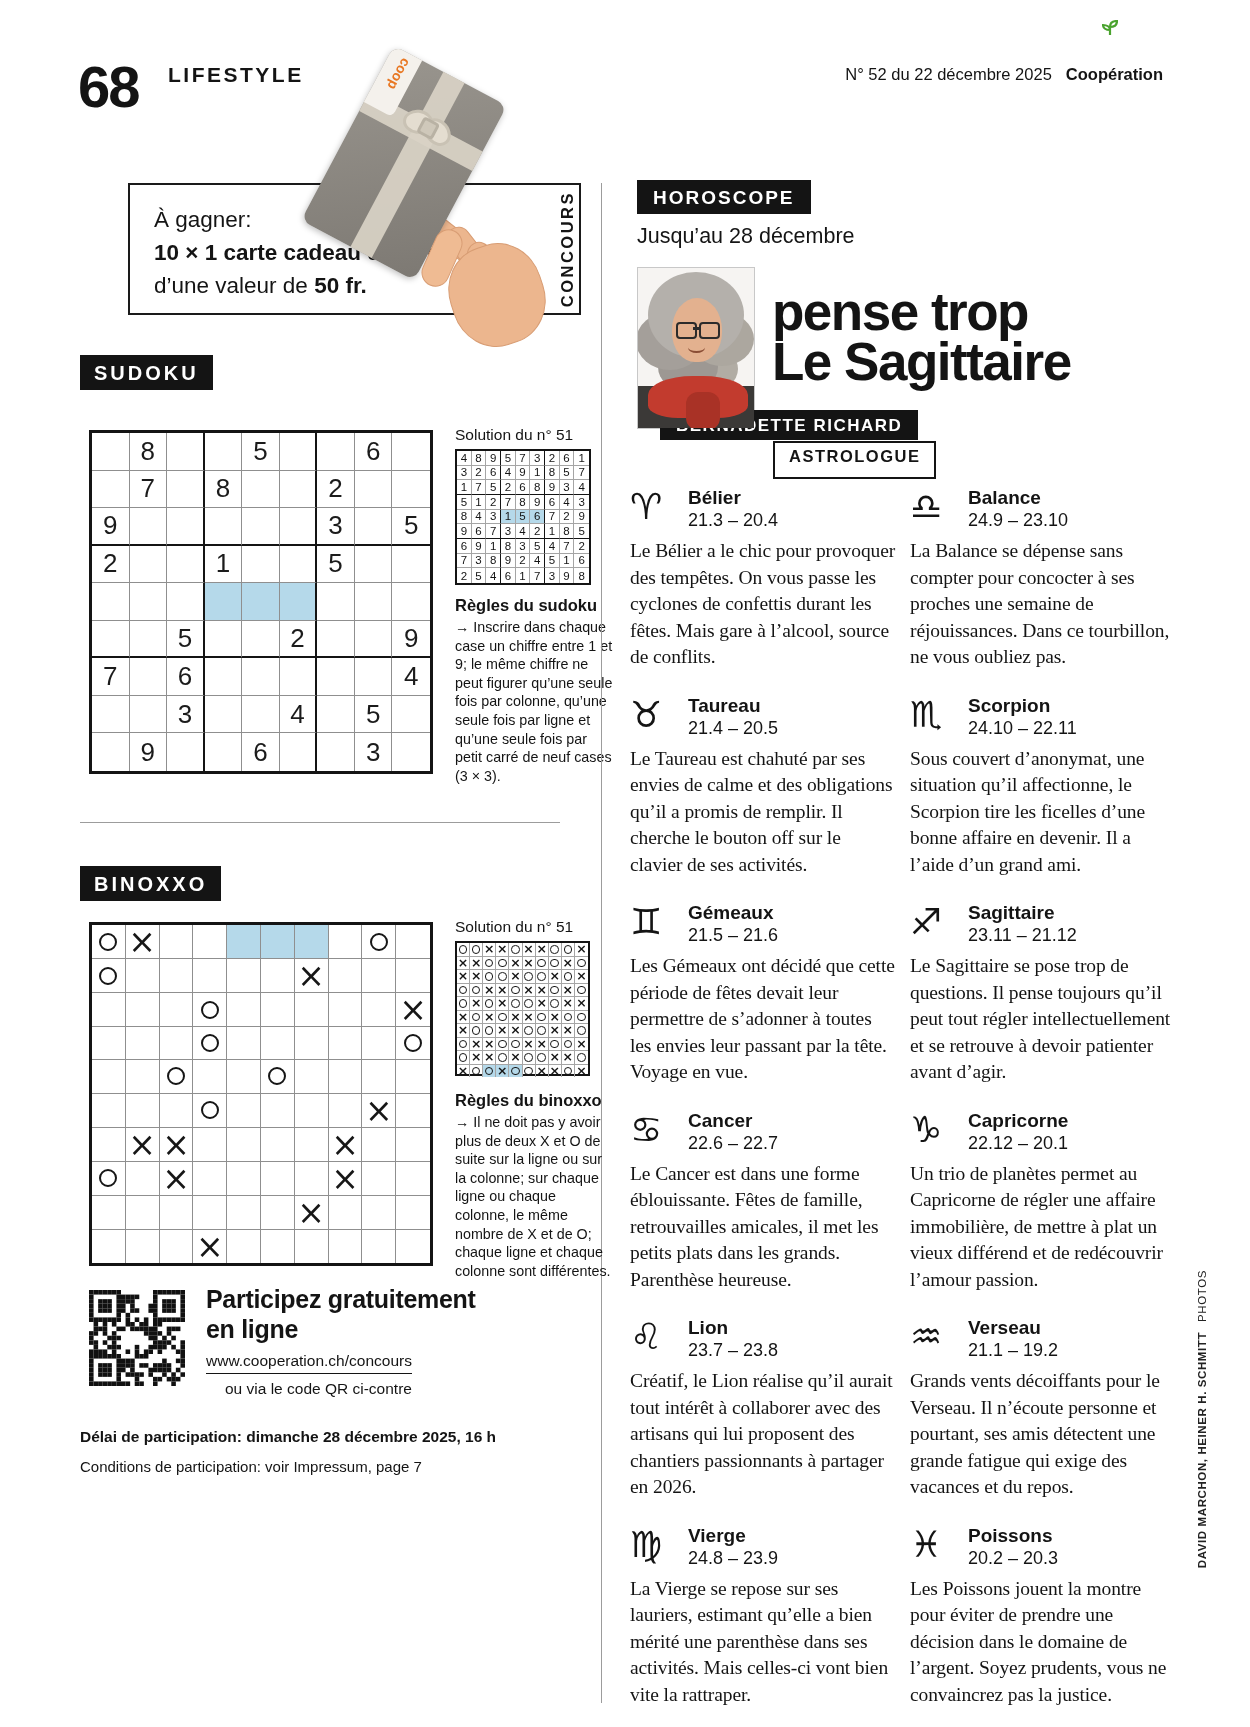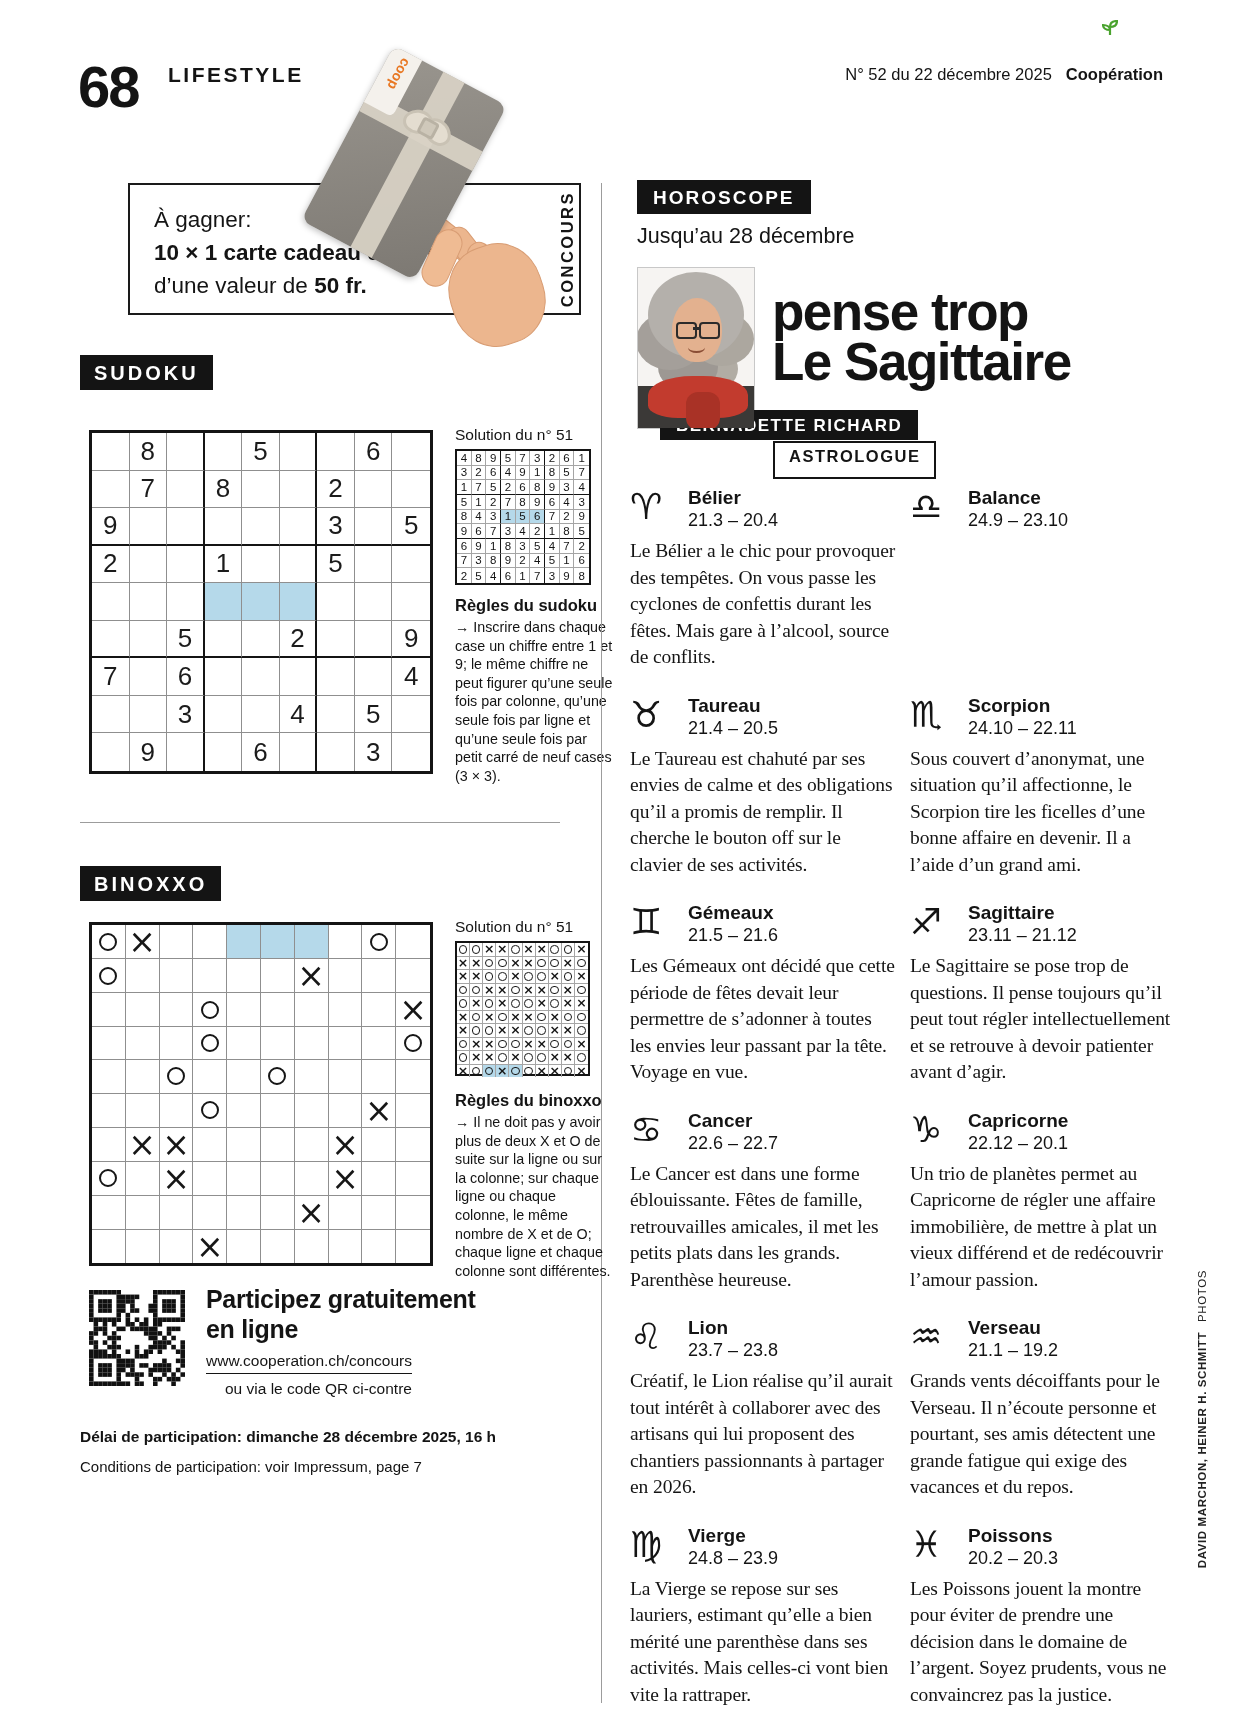--- a/index.html
+++ b/index.html
@@ -1055,20 +1055,21 @@
         <p class="ztext">Le Bélier a le chic pour provoquer des tempêtes. On vous passe les cyclones de confettis durant les fêtes. Mais gare à l’alcool, source de conflits.</p>
       </div>
       <div class="entry">
         <div class="ehead">
           <span class="zicon">♎</span>
           <div>
             <div class="zname">Balance</div>
             <div class="zdates">24.9 – 23.10</div>
           </div>
         </div>
+        <p class="ztext">La Balance se dépense sans compter pour concocter à ses proches une semaine de réjouissances. Dans ce tourbillon, ne vous oubliez pas.</p>
       </div>
       <div class="entry">
         <div class="ehead">
           <span class="zicon">♉</span>
           <div>
             <div class="zname">Taureau</div>
             <div class="zdates">21.4 – 20.5</div>
           </div>
         </div>
         <p class="ztext">Le Taureau est chahuté par ses envies de calme et des obligations qu’il a promis de remplir. Il cherche le bouton off sur le clavier de ses activités.</p>

